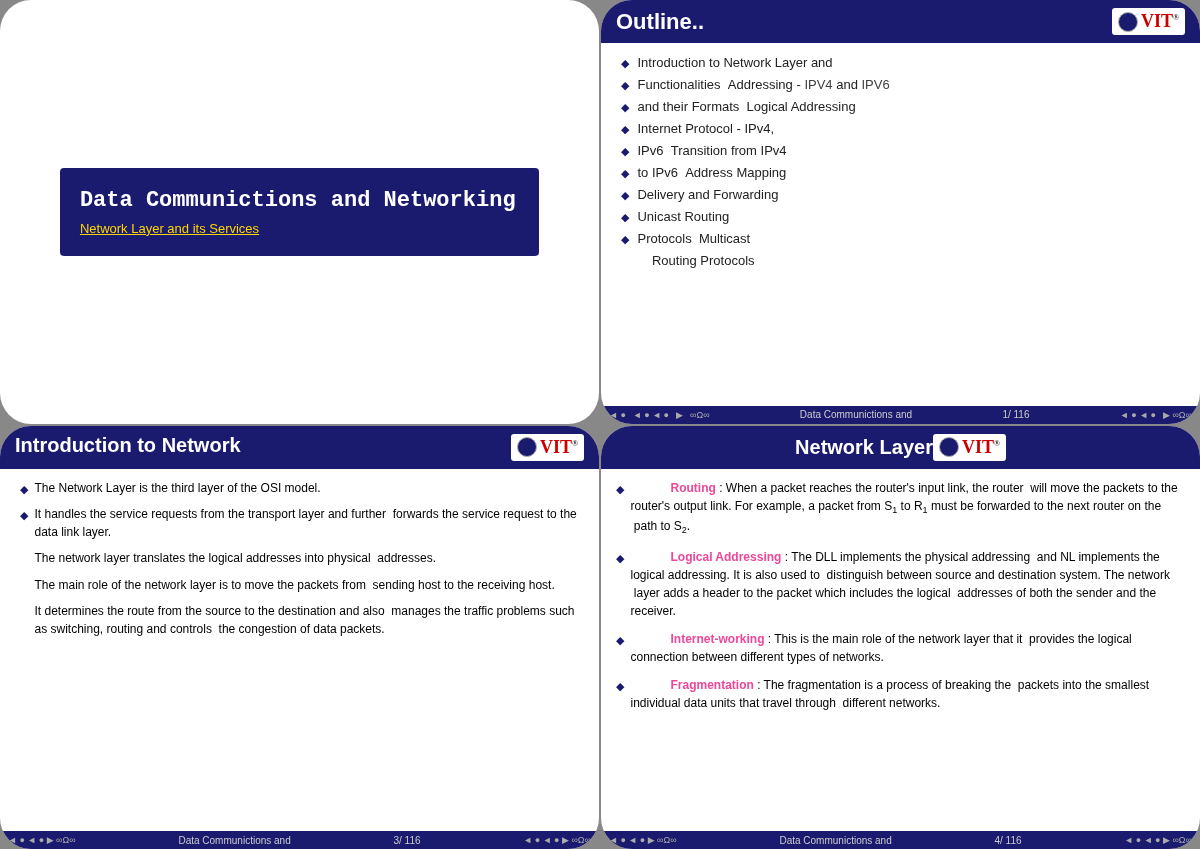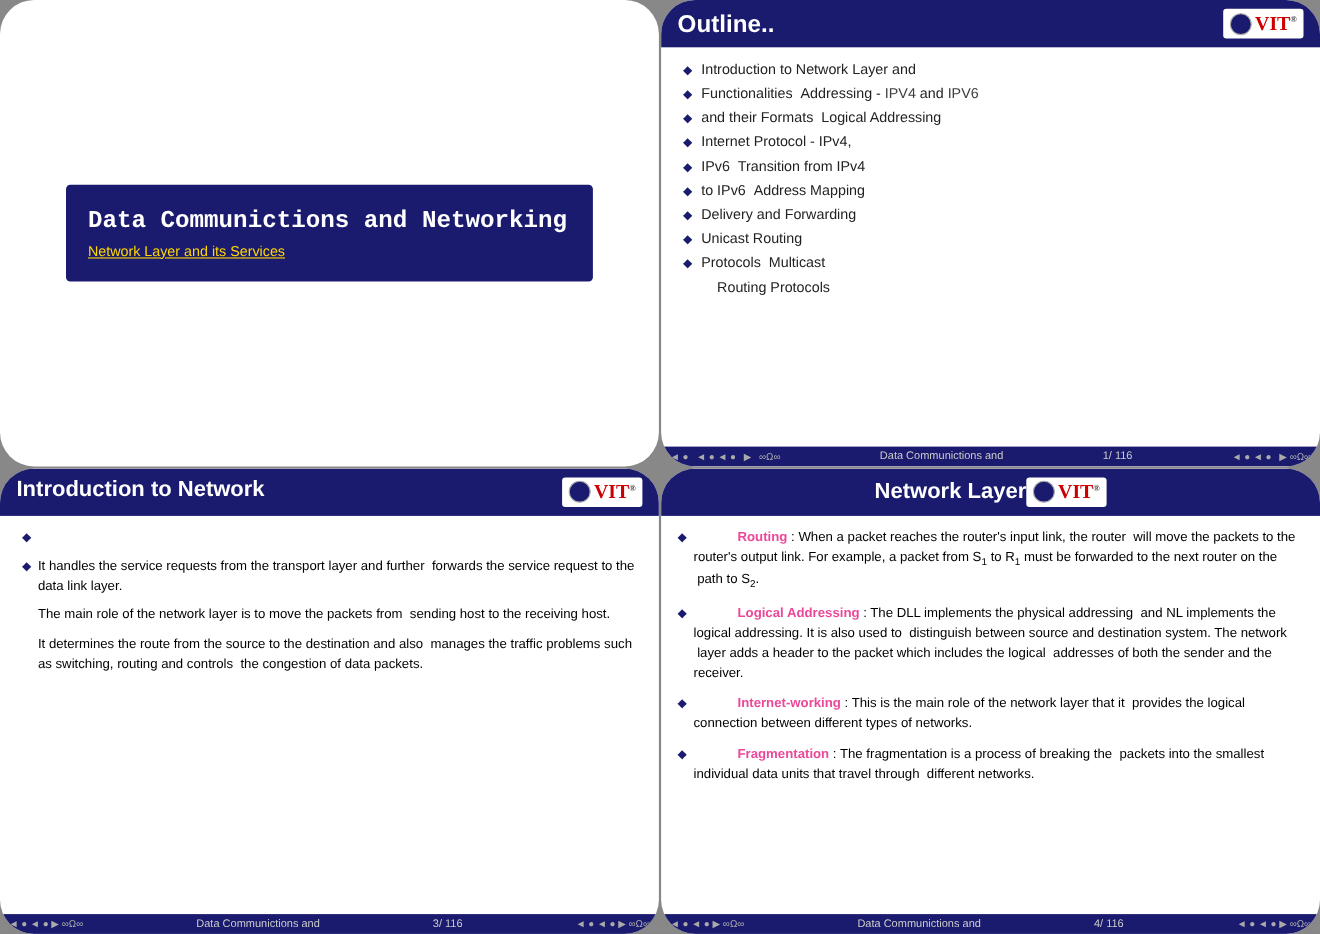--- a/index.html
+++ b/index.html
@@ -267,24 +267,29 @@
   <div class="slide-header">
     <span>Introduction to Network</span>
     <div class="header-vit">
       <div class="emblem"></div>
       <span class="vit-bold">VIT<sup>®</sup></span>
     </div>
   </div>
   <div class="slide-content">
     <div class="content-item">
       <span class="bullet-icon">◆</span>
+      <span>The Network Layer is the third layer of the OSI model.</span>
     </div>
     <div class="content-item">
       <span class="bullet-icon">◆</span>
       <span>It handles the service requests from the transport layer and further &nbsp;forwards the service request to the data link layer.</span>
+    </div>
+    <div class="content-item">
+      <span class="bullet-icon" style="visibility:hidden">◆</span>
+      <span>The network layer translates the logical addresses into physical &nbsp;addresses.</span>
     </div>
     <div class="content-item">
       <span class="bullet-icon" style="visibility:hidden">◆</span>
       <span>The main role of the network layer is to move the packets from &nbsp;sending host to the receiving host.</span>
     </div>
     <div class="content-item">
       <span class="bullet-icon" style="visibility:hidden">◆</span>
       <span>It determines the route from the source to the destination and also &nbsp;manages the traffic problems such as switching, routing and controls &nbsp;the congestion of data packets.</span>
     </div>
   </div>

